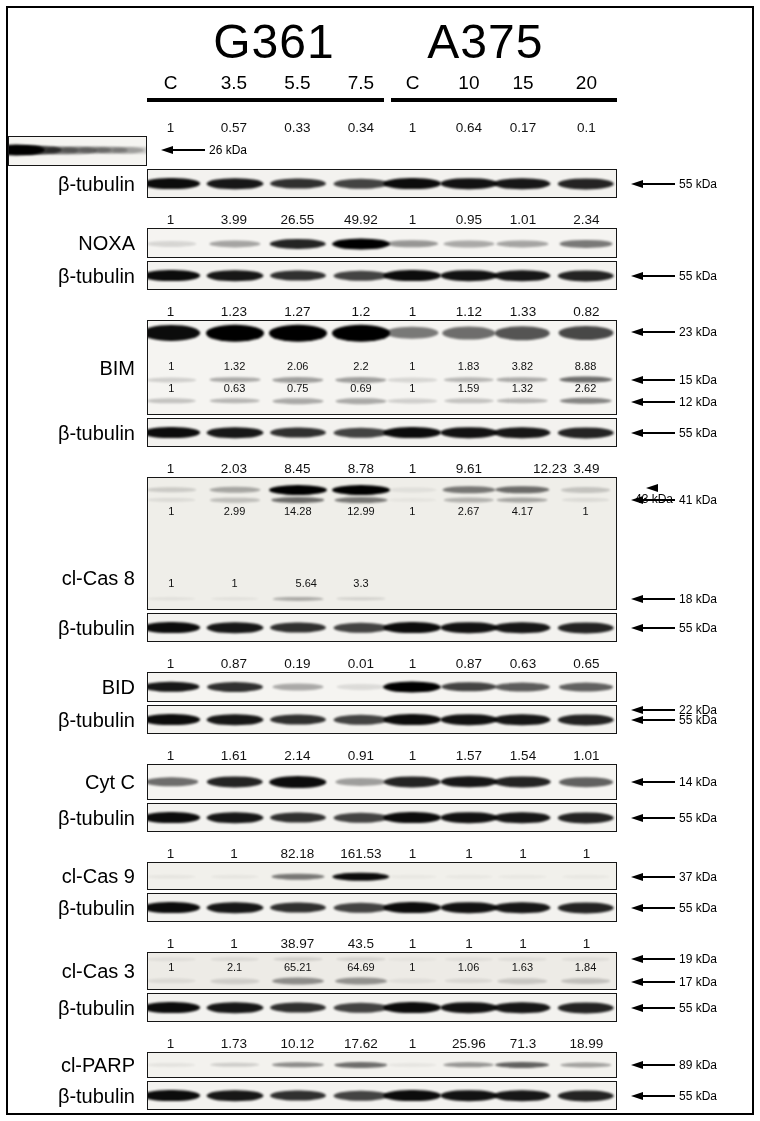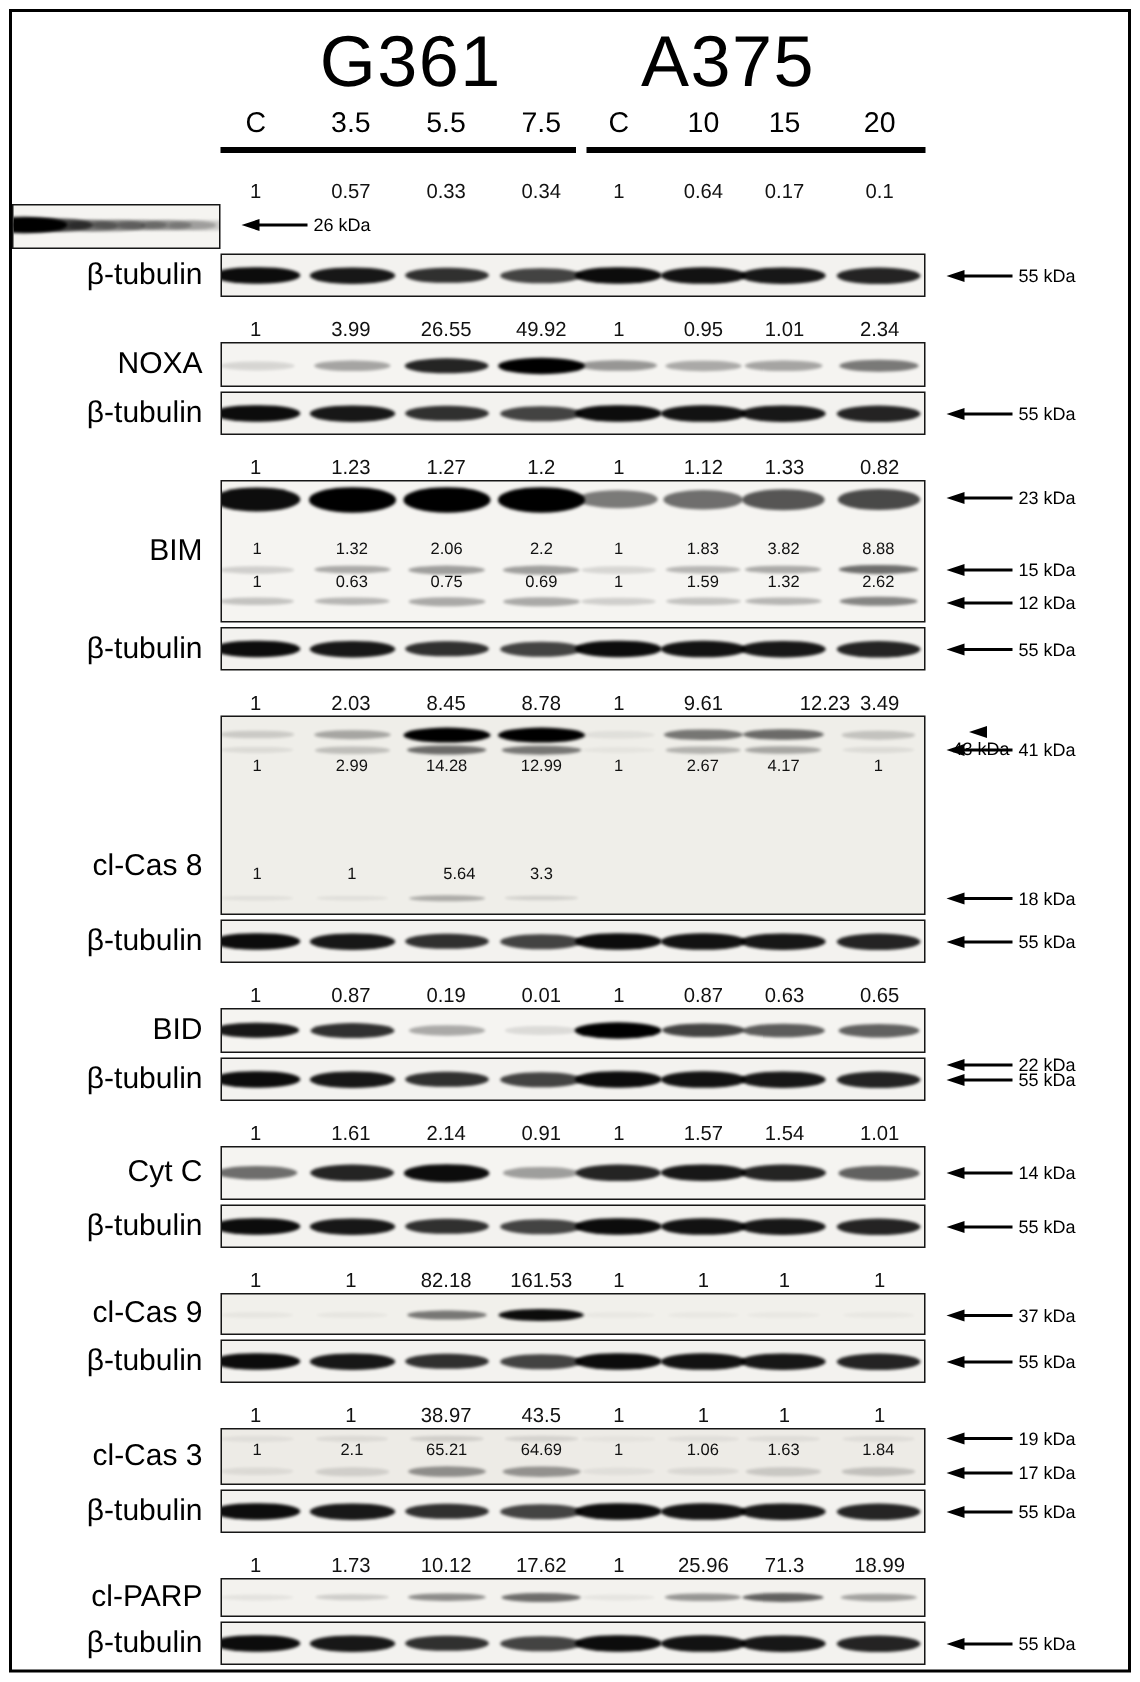--- a/index.html
+++ b/index.html
@@ -690,20 +690,27 @@
               <div class="band" style="width: 48.6px; height: 4.081px; left: 5%; top: 50%; opacity: 0.06;"></div>
               <div class="band" style="width: 49.5px; height: 4.4275px; left: 18.5%; top: 50%; opacity: 0.15;"></div>
               <div class="band" style="width: 52.2px; height: 5.467px; left: 32%; top: 50%; opacity: 0.42;"></div>
               <div class="band" style="width: 53.5px; height: 5.9675px; left: 45.5%; top: 50%; opacity: 0.55;"></div>
               <div class="band" style="width: 48.5px; height: 4.0425px; left: 56.5%; top: 50%; opacity: 0.05;"></div>
               <div class="band" style="width: 51.8px; height: 5.313px; left: 68.5%; top: 50%; opacity: 0.38;"></div>
               <div class="band" style="width: 54px; height: 6.16px; left: 80%; top: 50%; opacity: 0.6;"></div>
               <div class="band" style="width: 51.3px; height: 5.1205px; left: 93.5%; top: 50%; opacity: 0.33;"></div>
             </div>
           </div>
+          <div class="marker-cell" style="height: 26px;">
+            <div class="marker" style="top: 50%;">
+              <span class="arrow-head"></span>
+              <span class="arrow-line"></span>
+              <span class="marker-label">89 kDa</span>
+            </div>
+          </div>
         </div>
         <div class="grid-row tub-row">
           <div class="label-cell">
             <span class="protein-label" style="top: 50%;">β-tubulin</span>
           </div>
           <div class="blot-cell">
             <div class="blot-box" style="height: 29px; background: rgb(243, 242, 239);">
               <div class="band" style="width: 57.5px; height: 11.7975px; left: 5%; top: 50%; opacity: 0.95;"></div>
               <div class="band" style="width: 57px; height: 11.495px; left: 18.5%; top: 50%; opacity: 0.9;"></div>
               <div class="band" style="width: 56px; height: 10.89px; left: 32%; top: 50%; opacity: 0.8;"></div>

